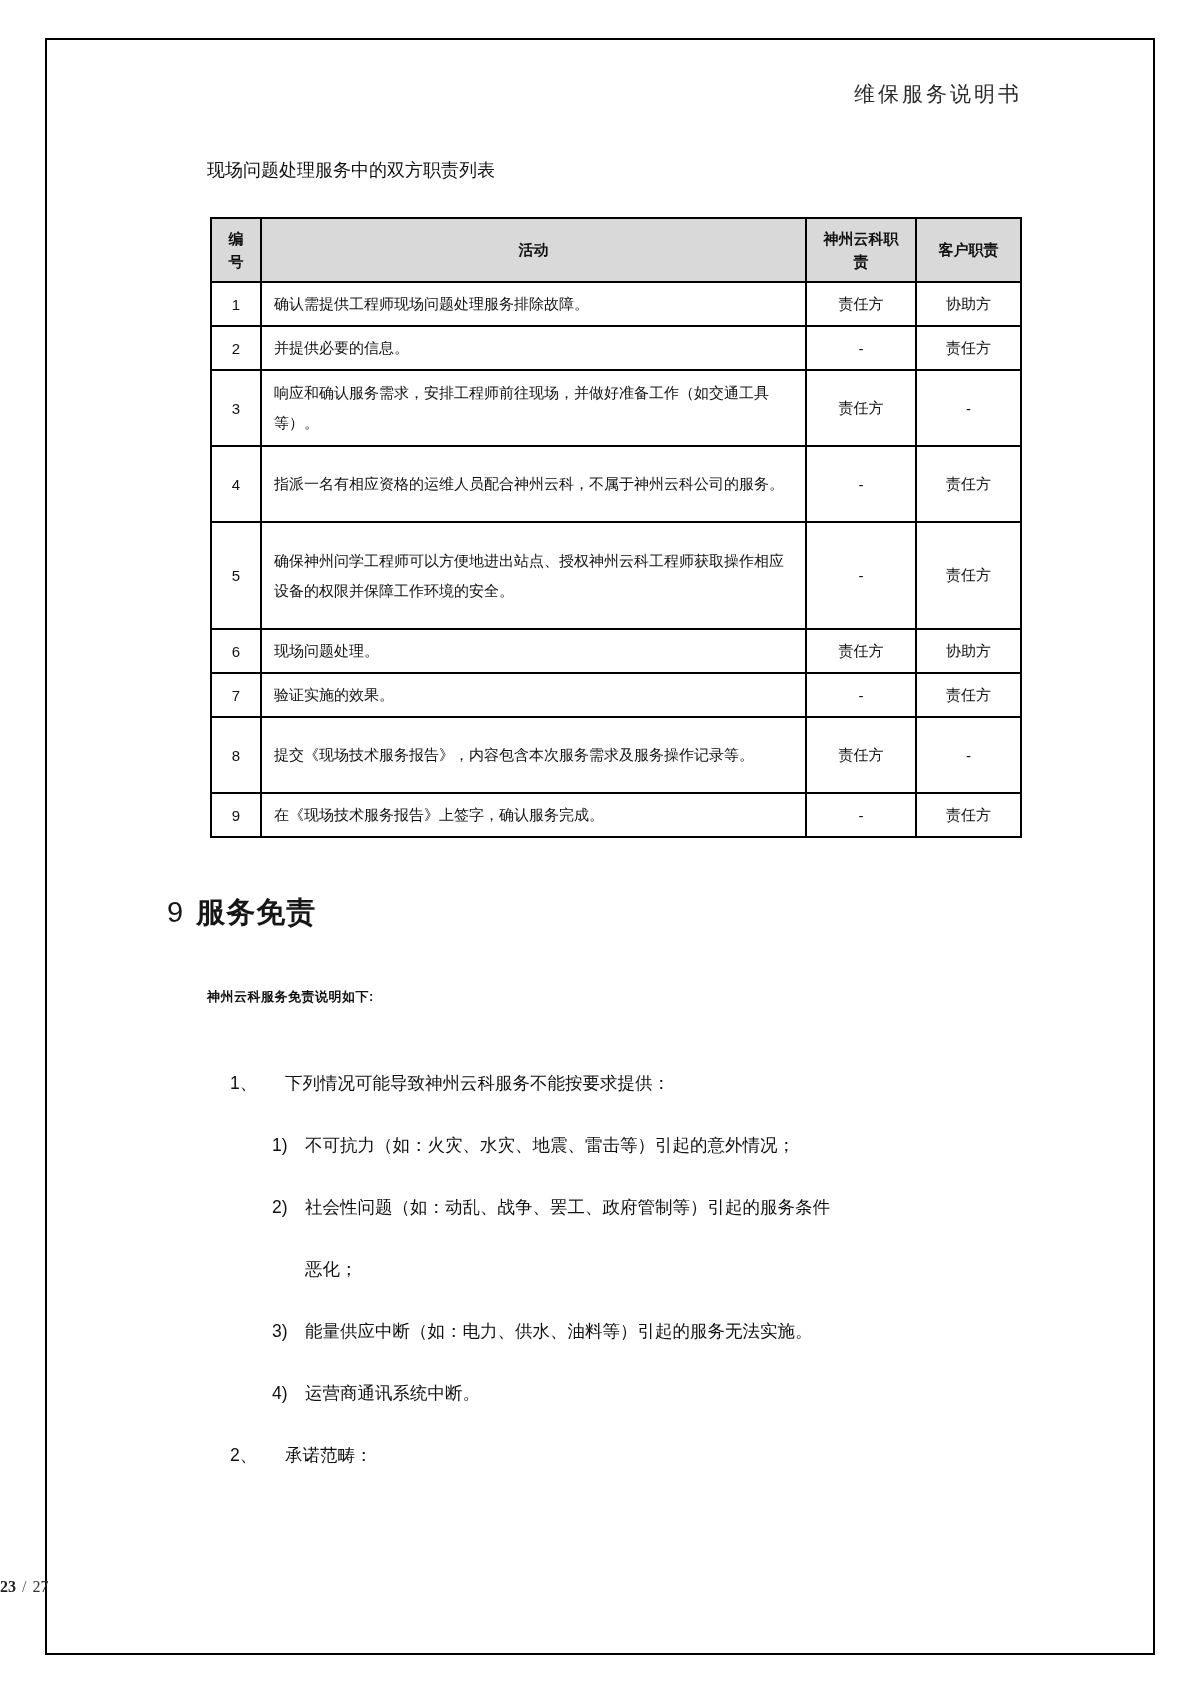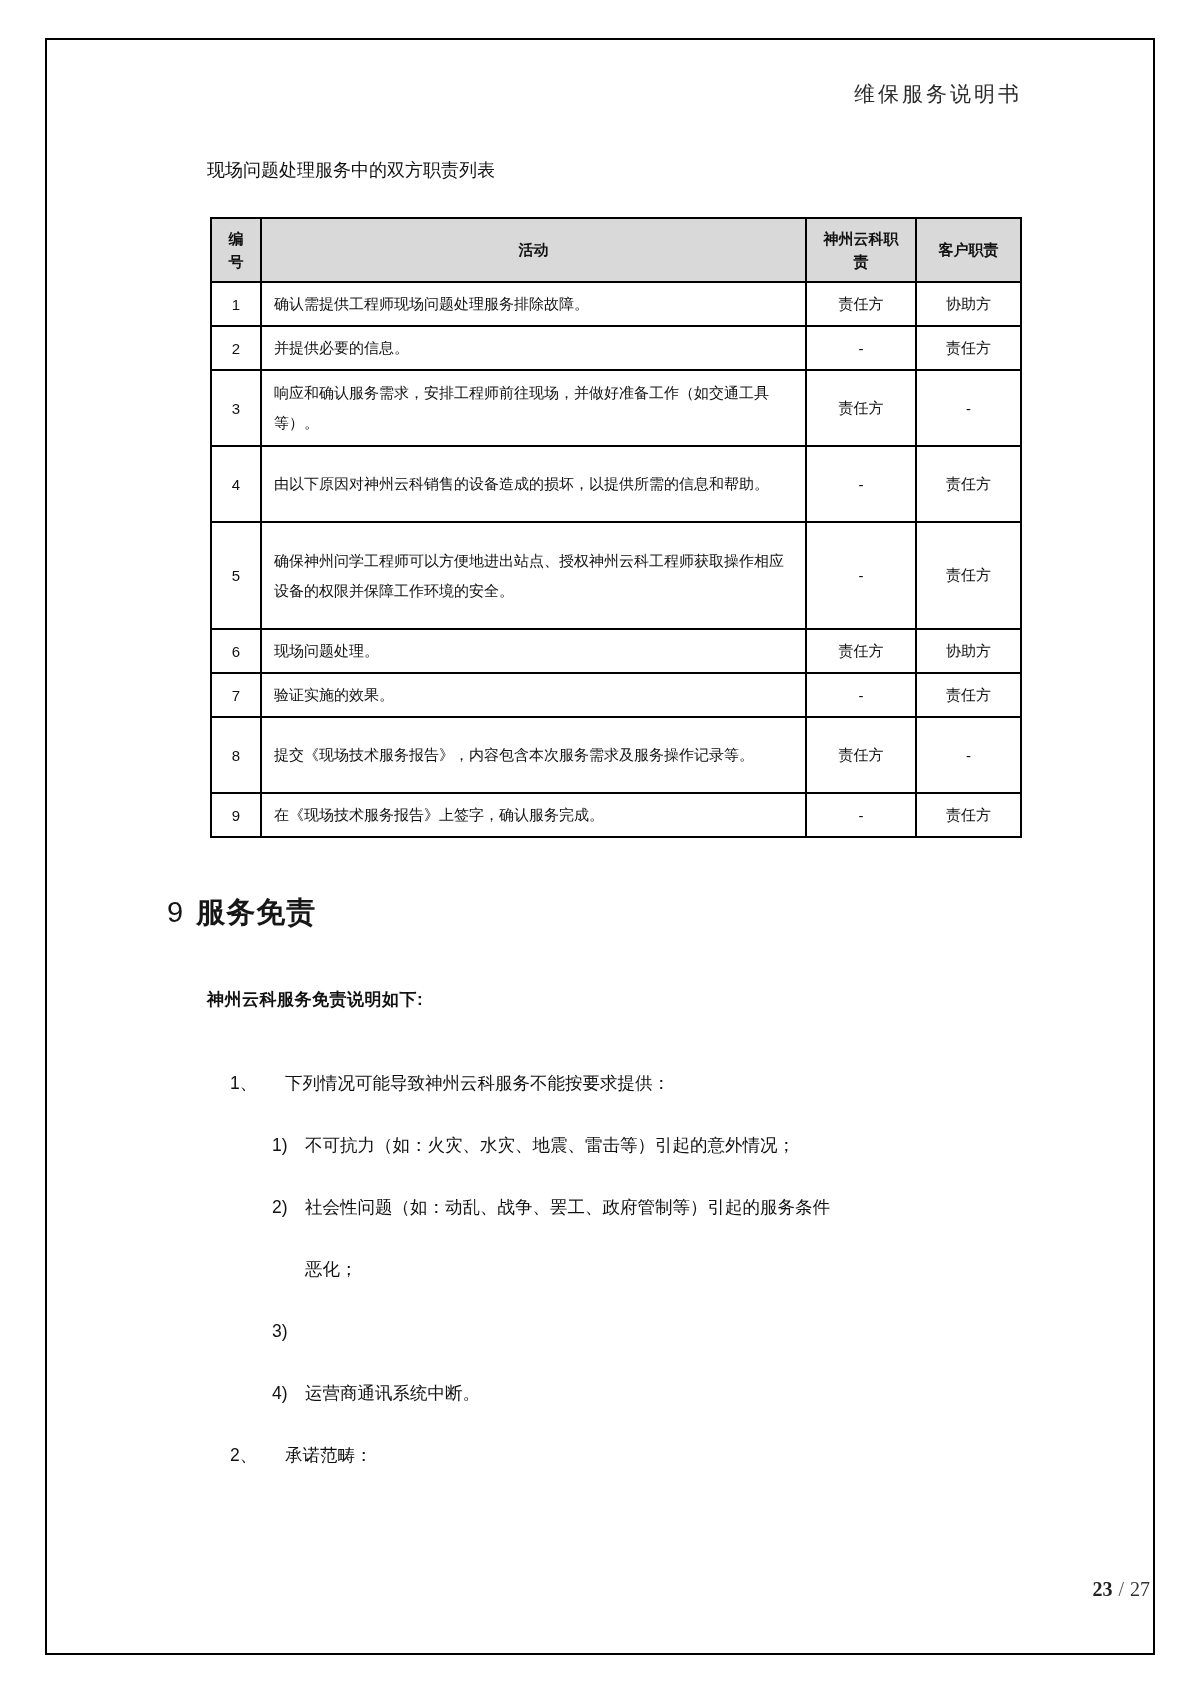--- a/index.html
+++ b/index.html
@@ -25,35 +25,35 @@
   td.c-activity { text-align:left; padding:0 12px; line-height:2.0; }
   tr.r1 { height:44px; }
   tr.r2 { height:76px; }
   tr.r3 { height:107px; }
 
   .section-heading { position:absolute; left:167px; top:893px; font-size:29px; color:#161616; }
   .section-heading .num { font-weight:400; margin-right:13px; }
   .section-heading .ttl { font-weight:bold; letter-spacing:1px; }
 
   .disclaimer-intro { position:absolute; left:207px; top:988px;
-                      font-size:17px; font-weight:bold; letter-spacing:0.5px; }
+                      font-size:13px; font-weight:bold; letter-spacing:0.5px; }
 
   .disclaimer-list { position:absolute; left:0; top:1052px; width:975px;
                      font-size:17.5px; }
   .d-item { display:flex; line-height:62px; }
   .d-item.lvl1 { padding-left:230px; }
   .d-item.lvl1 .lbl { width:55px; flex:none; }
   .d-item.lvl2 { padding-left:272px; }
   .d-item.lvl2 .lbl { width:33px; flex:none; }
   .d-item .txt { flex:1; }
   .d-item .txt span { display:block; }
 
   .page-footer { position:absolute; left:0; top:1578px; width:1150px;
-                 text-align:right; font-family:"Liberation Serif",serif;
-                 font-size:20px; color:#333; }
+                 text-align:left; font-family:"Liberation Serif",serif;
+                 font-size:16px; color:#333; }
   .page-footer .pg { font-weight:bold; color:#222; }
   .page-footer .sep { margin:0 6px; color:#555; }
 </style>
 </head>
 <body>
 
 <div class="frame"></div>
 
 <div class="doc-header">维保服务说明书</div>
 
@@ -86,21 +86,21 @@
     <td class="c-customer">责任方</td>
   </tr>
   <tr class="r2">
     <td class="c-no">3</td>
     <td class="c-activity">响应和确认服务需求，安排工程师前往现场，并做好准备工作（如交通工具等）。</td>
     <td class="c-vendor">责任方</td>
     <td class="c-customer">-</td>
   </tr>
   <tr class="r2">
     <td class="c-no">4</td>
-    <td class="c-activity">由以下原因对神州云科销售的设备造成的损坏，以提供所需的信息和帮助。</td>
+    <td class="c-activity">指派一名有相应资格的运维人员配合神州云科，不属于神州云科公司的服务。</td>
     <td class="c-vendor">-</td>
     <td class="c-customer">责任方</td>
   </tr>
   <tr class="r3">
     <td class="c-no">5</td>
     <td class="c-activity">确保神州问学工程师可以方便地进出站点、授权神州云科工程师获取操作相应设备的权限并保障工作环境的安全。</td>
     <td class="c-vendor">-</td>
     <td class="c-customer">责任方</td>
   </tr>
   <tr class="r1">
@@ -151,20 +151,23 @@
   </div>
   <div class="d-item lvl2">
     <span class="lbl">2)</span>
     <span class="txt">
       <span>社会性问题（如：动乱、战争、罢工、政府管制等）引起的服务条件</span>
       <span>恶化；</span>
     </span>
   </div>
   <div class="d-item lvl2">
     <span class="lbl">3)</span>
+    <span class="txt">
+        <span>能量供应中断（如：电力、供水、油料等）引起的服务无法实施。</span>
+      </span>
   </div>
   <div class="d-item lvl2">
     <span class="lbl">4)</span>
     <span class="txt">
         <span>运营商通讯系统中断。</span>
       </span>
   </div>
   <div class="d-item lvl1">
     <span class="lbl">2、</span>
     <span class="txt">

